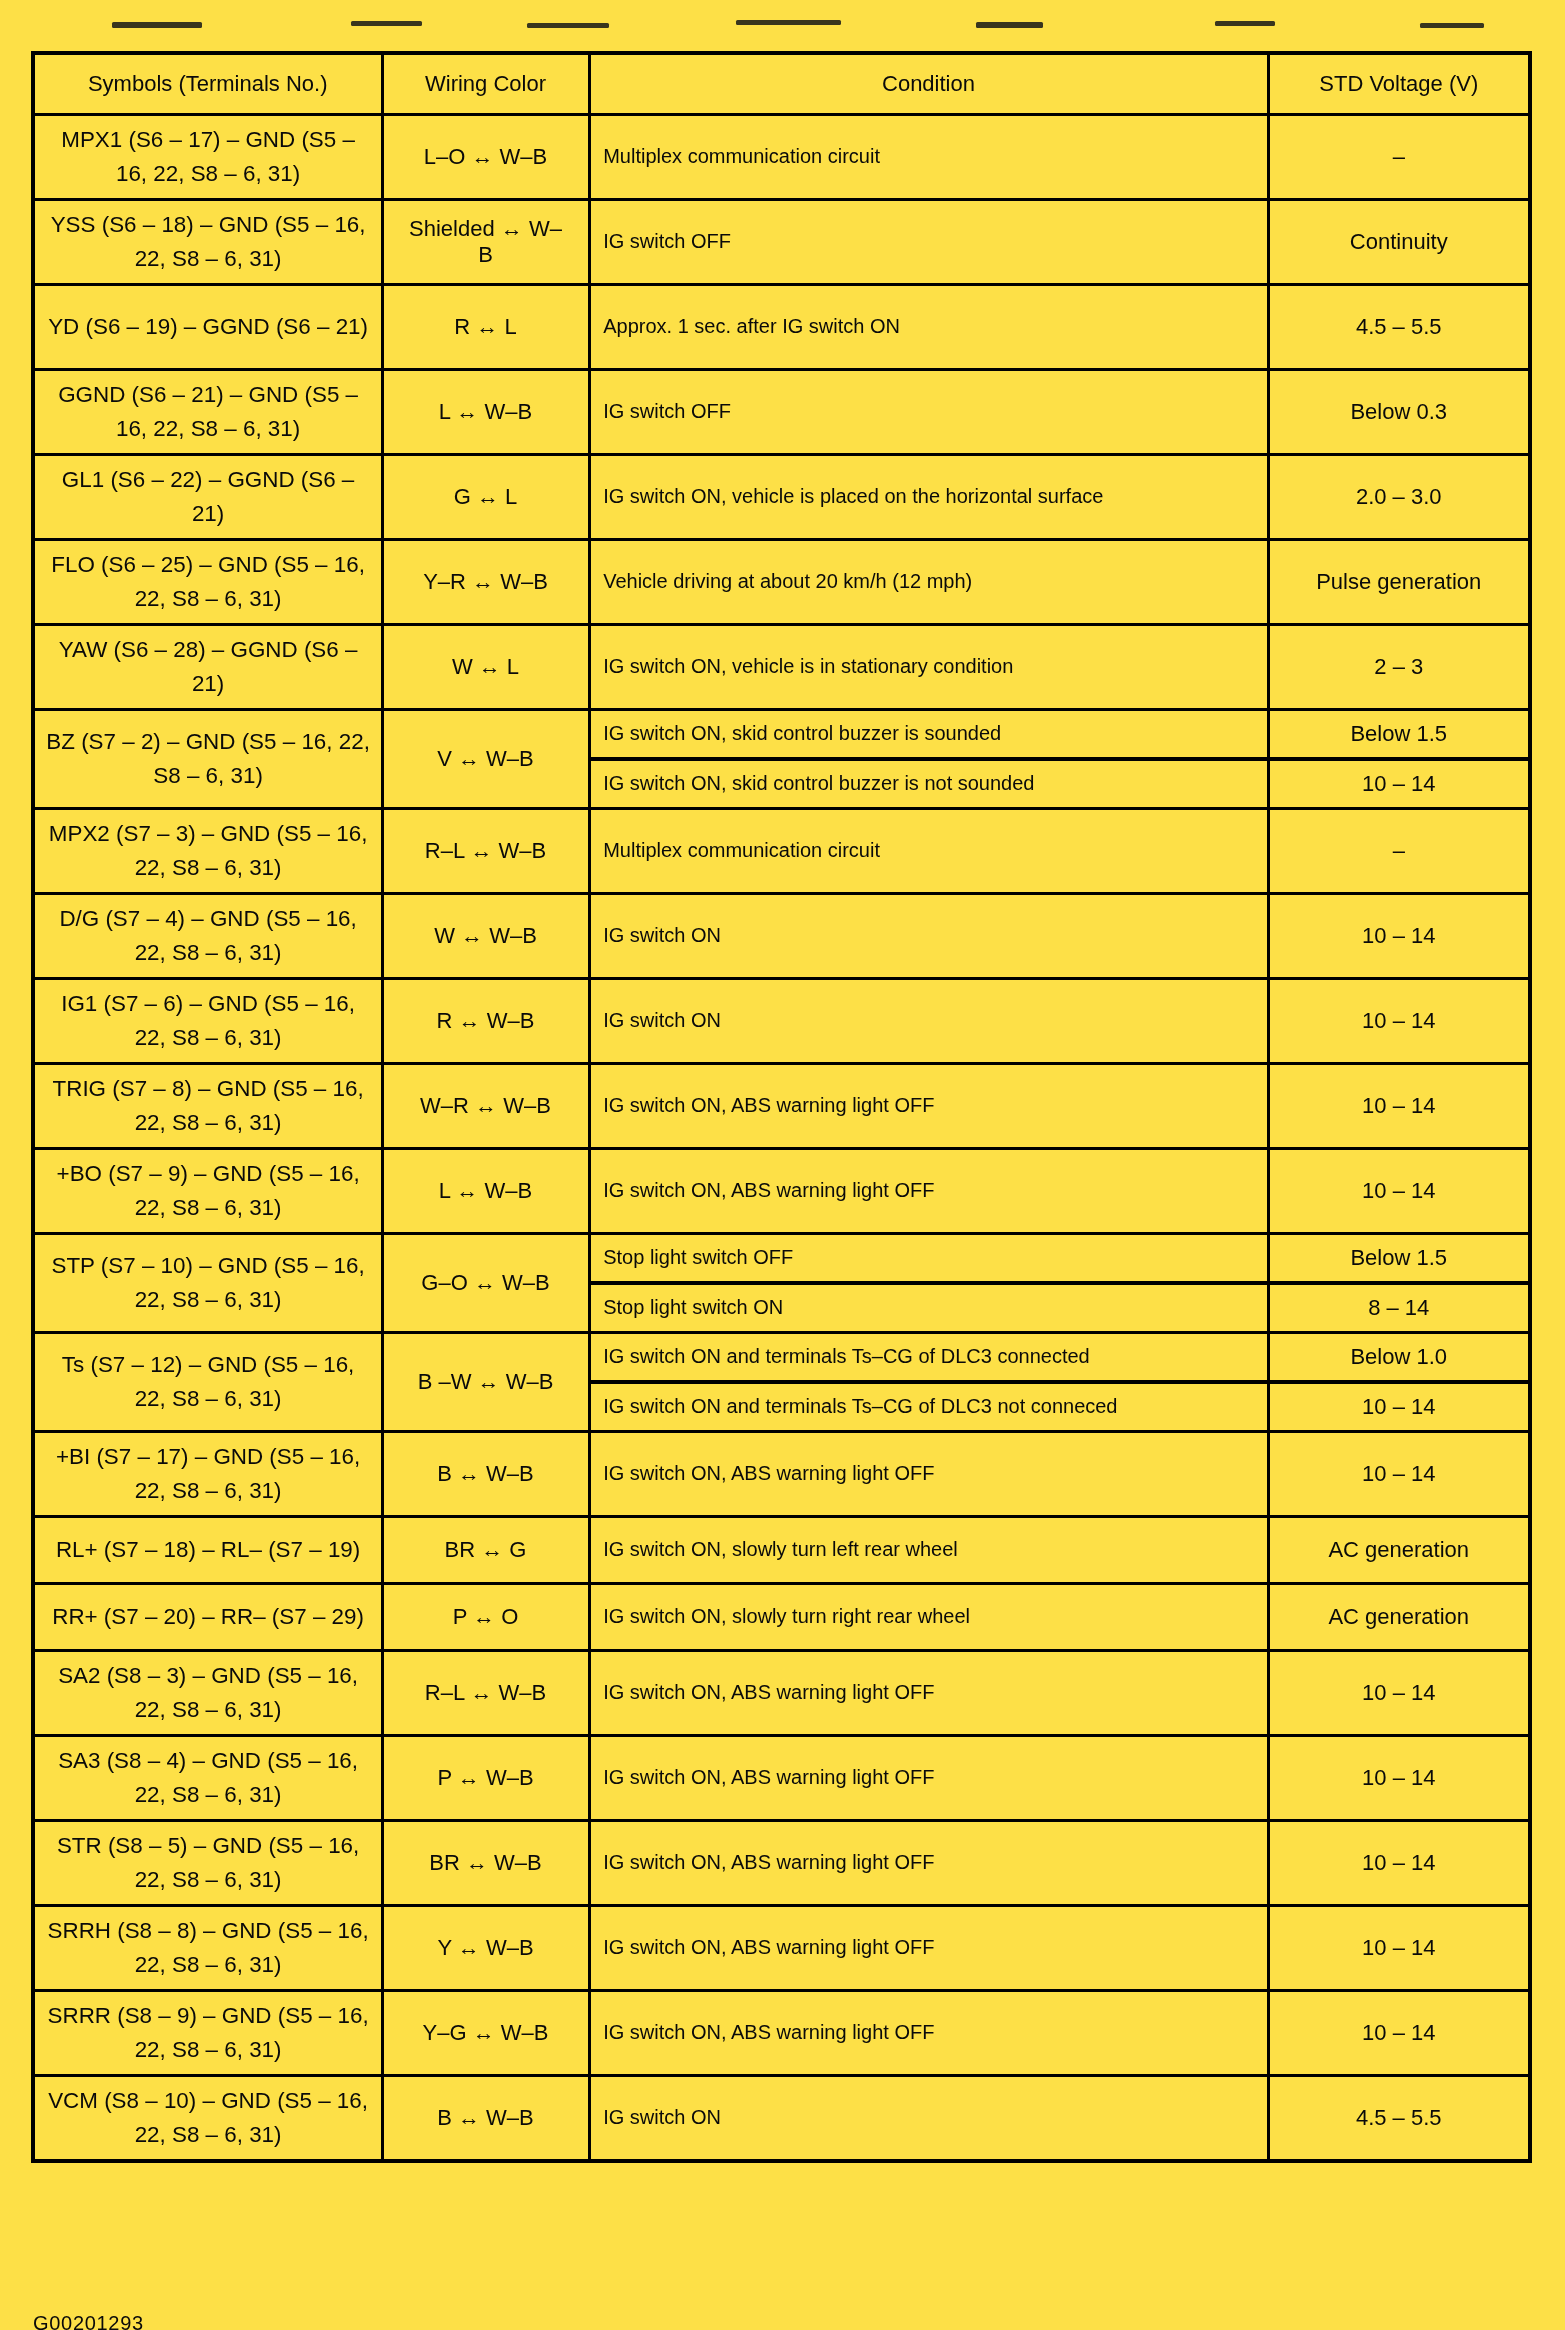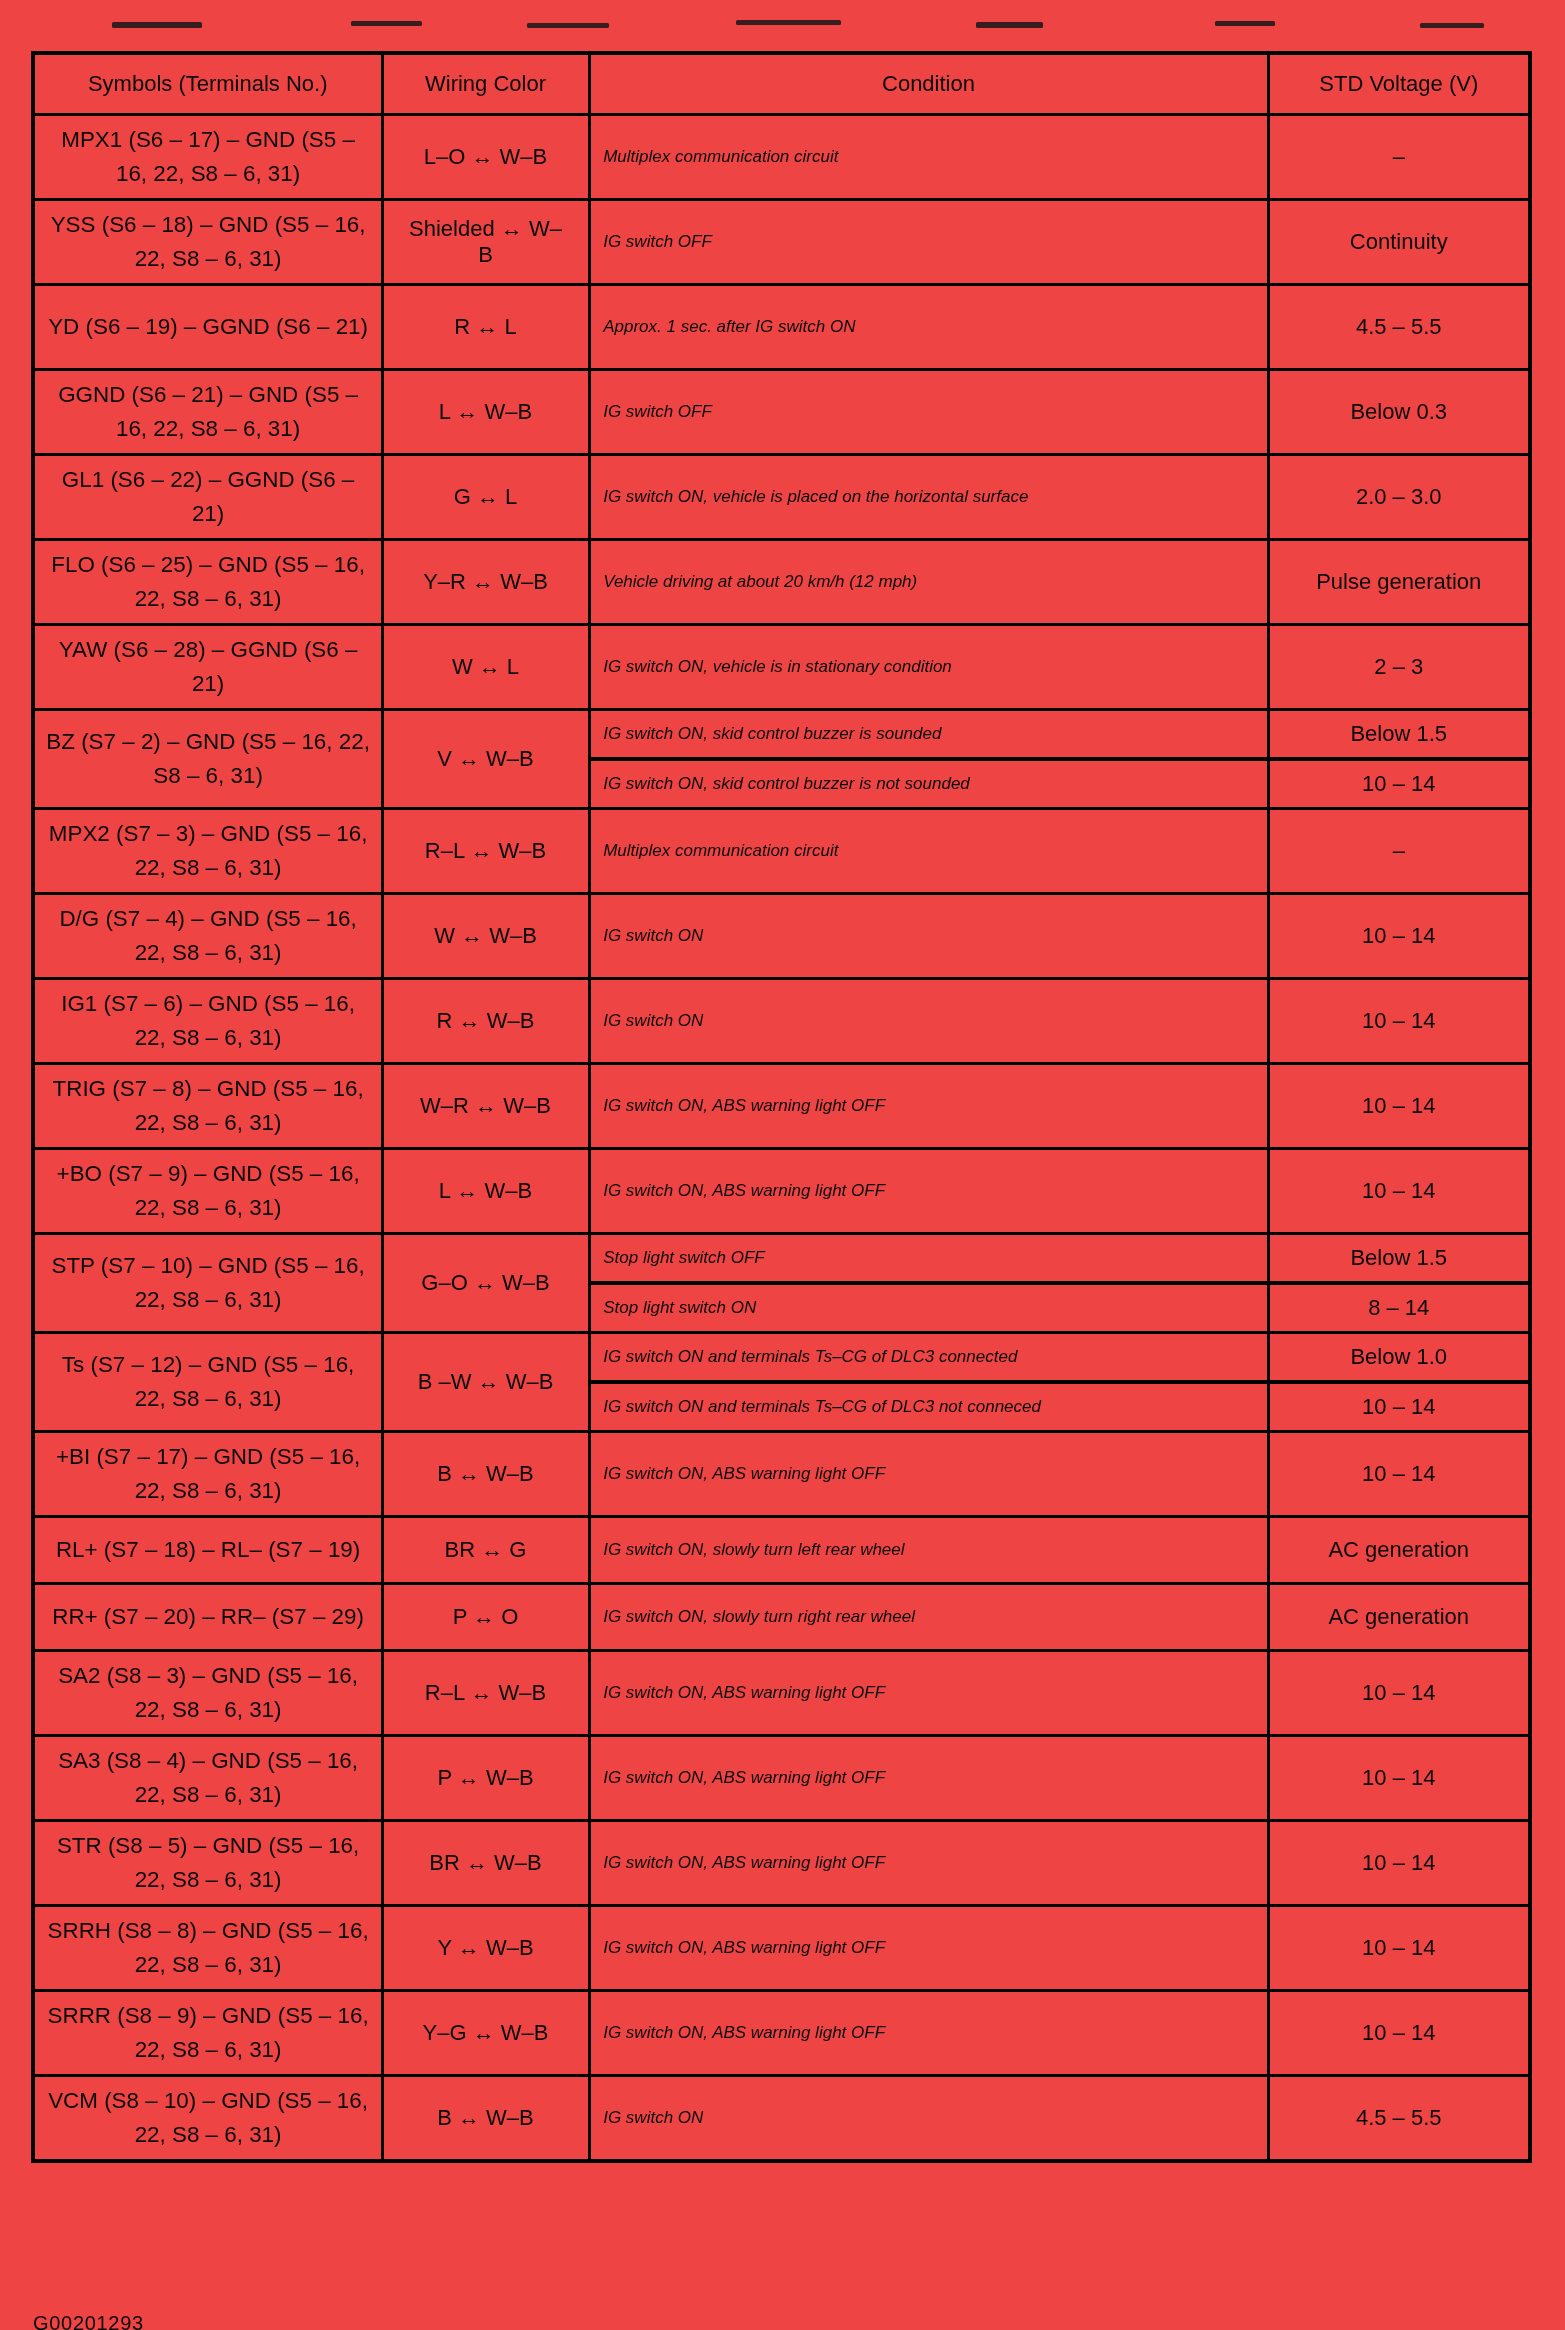--- a/index.html
+++ b/index.html
@@ -11,21 +11,21 @@
     width: 1565px;
     height: 2330px;
     position: relative;
     font-family: "Liberation Sans", "DejaVu Sans", sans-serif;
     color: #0a0a0a;
     -webkit-font-smoothing: none;
   }
   .page {
     position: absolute;
     inset: 0;
-    background: #ef4444;
+    background: #fde047;
     overflow: hidden;
   }
   
   .artifact {
     position: absolute;
     background: #161616;
     height: 5.2px;
     opacity: 0.85;
     border-radius: 1.5px;
   }
@@ -79,23 +79,22 @@
   tr.compact .sub { height: 64px; text-align: right; }
   .sub + .sub { border-top: 4.5px solid #000; }
 
   .cond {
     width: 679px;
     border-right: 3.7px solid #000;
     display: flex;
     align-items: center;
     padding-left: 12.7px;
     padding-right: 16px;
-    font-size: 17px;
+    font-size: 20px;
     box-sizing: border-box;
-    font-style: italic;
   }
   .volt {
     flex: 1;
     display: flex;
     align-items: center;
     justify-content: center;
     font-size: 22px;
     padding: 0 3px;
   }
 

